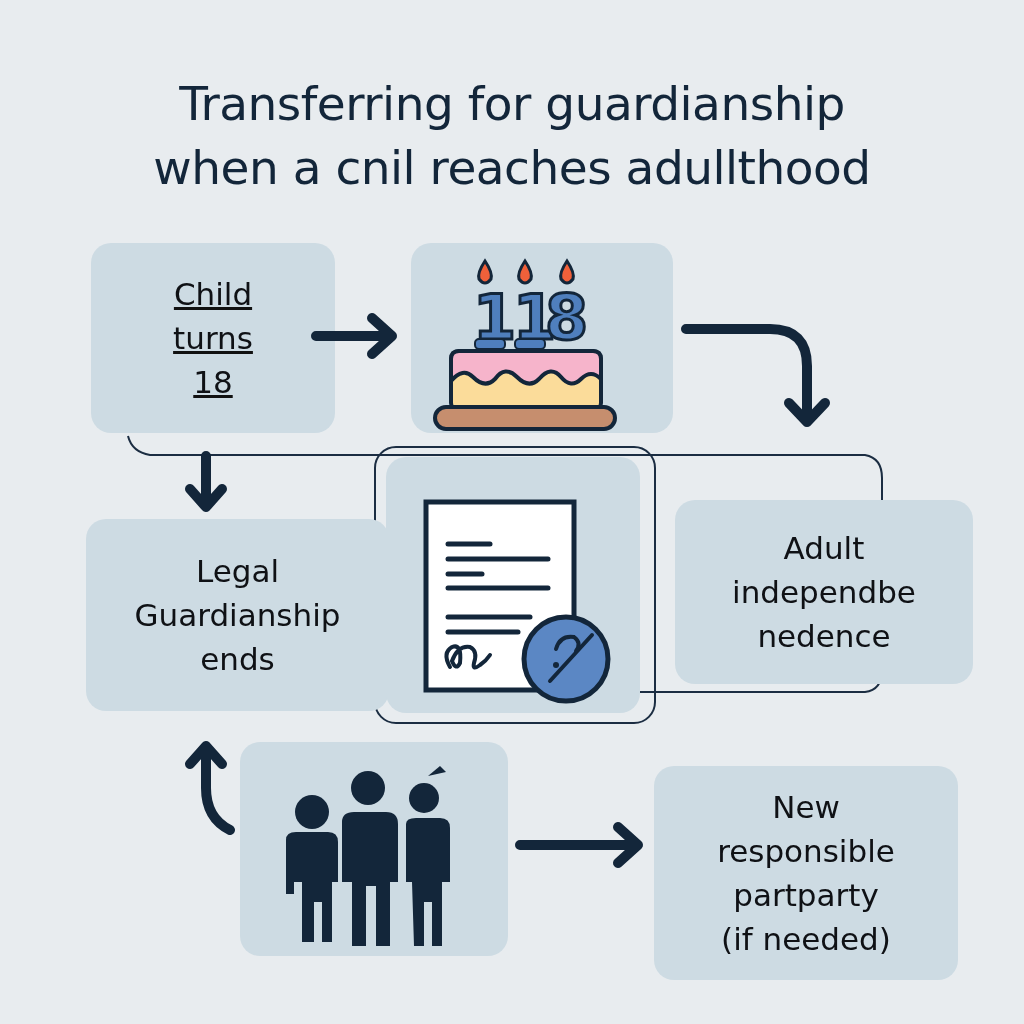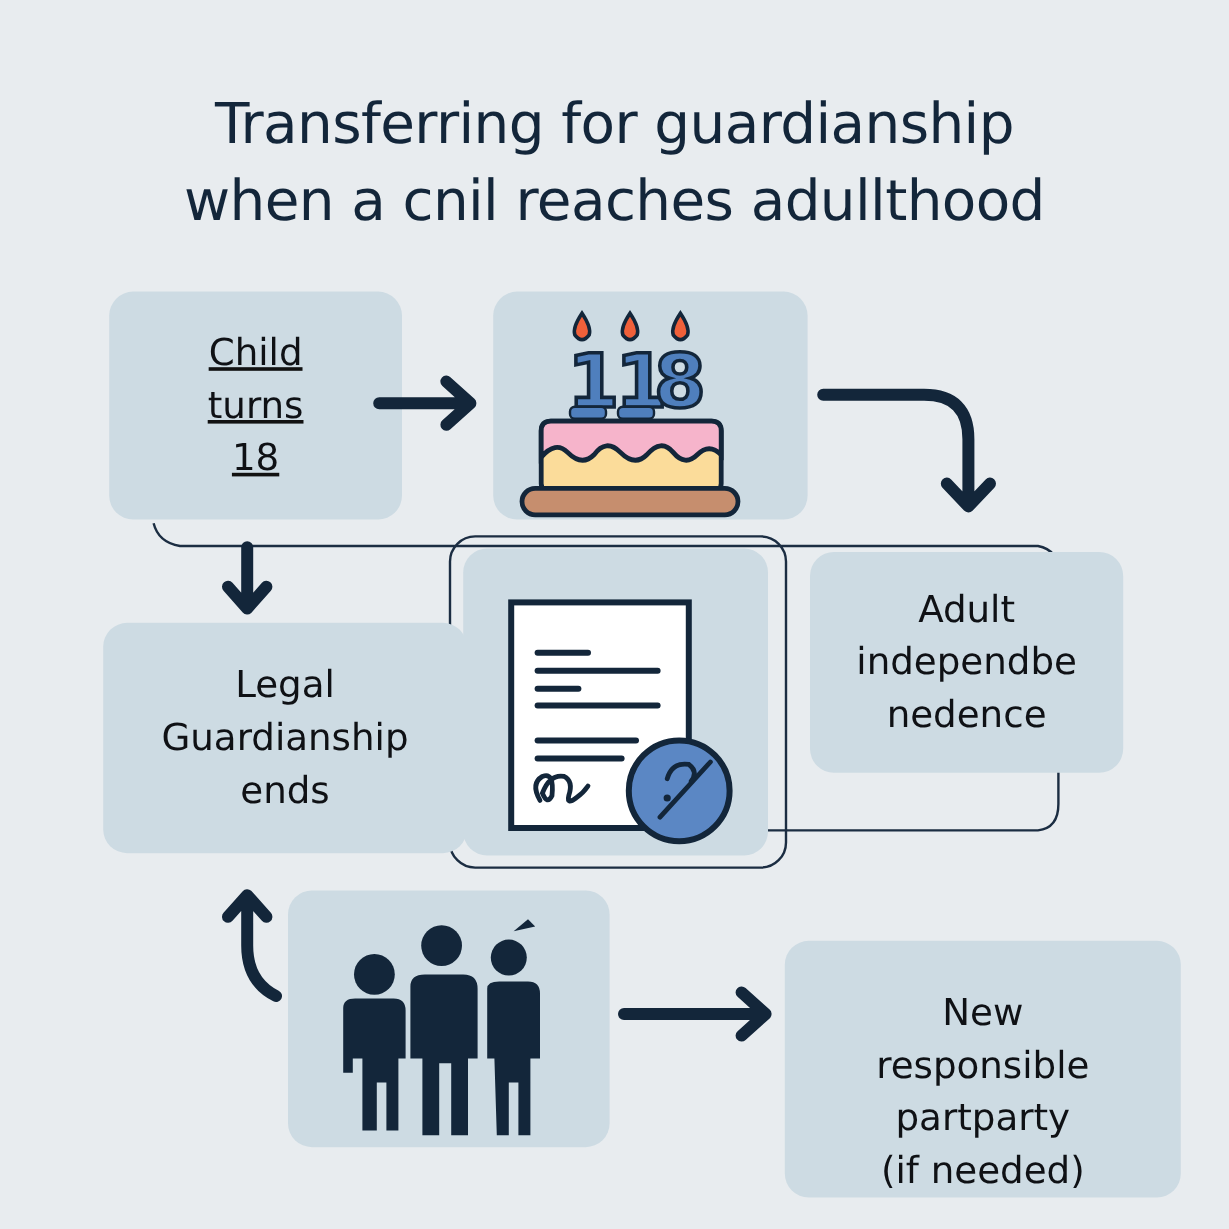--- a/index.html
+++ b/index.html
@@ -109,21 +109,21 @@
       <line x1="62" y1="175" x2="132" y2="175"></line>
     </g>
     <path d="M64 210 Q56 196 66 190 Q76 186 74 206 Q70 214 66 204 Q72 188 84 190 Q92 194 88 206 Q86 214 94 208 Q100 204 104 198" fill="none" stroke="#13263a" stroke-width="4" stroke-linecap="round"></path>
     <circle cx="180" cy="202" r="42" fill="#5b87c4" stroke="#13263a" stroke-width="5"></circle>
     <path d="M164 224 L206 178" stroke="#13263a" stroke-width="4" stroke-linecap="round"></path>
     <path d="M170 192 Q174 178 188 180 Q196 186 190 194" fill="none" stroke="#13263a" stroke-width="4" stroke-linecap="round"></path>
     <circle cx="170" cy="208" r="3" fill="#13263a"></circle>
   </svg>
 </div>
 
-<div class="box" style="left:675px; top:460px; width:261px; height:184px;">
+<div class="box" style="left:675px; top:500px; width:298px; height:184px;">
   <span class="label">Adult
 independbe
 nedence</span>
 </div>
 
 <svg class="overlay" width="1024" height="1024">
   <path d="M230 830 Q206 818 206 788 L206 748 M190 764 L206 746 L222 764" fill="none" stroke="#13263a" stroke-width="10" stroke-linecap="round" stroke-linejoin="round"></path>
 </svg>
 
 <div class="box" style="left:240px; top:742px; width:268px; height:214px;">
@@ -140,18 +140,18 @@
       <path d="M188 34 L200 24 L206 30 Z"></path>
       <path d="M166 82 Q166 76 176 76 L200 76 Q210 76 210 86 L210 140 L202 140 L202 204 L192 204 L192 160 L184 160 L184 204 L174 204 L172 140 L166 140 Z"></path>
     </g>
   </svg>
 </div>
 
 <svg class="overlay" width="1024" height="1024">
   <path d="M520 845 L636 845 M618 827 L638 845 L618 863" fill="none" stroke="#13263a" stroke-width="10" stroke-linecap="round" stroke-linejoin="round"></path>
 </svg>
 
-<div class="box" style="left:654px; top:784px; width:330px; height:214px;align-items:flex-end;">
+<div class="box" style="left:654px; top:766px; width:304px; height:214px;">
   <span class="label">New
 responsible
 partparty
 (if needed)</span>
 </div>
 
 </body></html>

